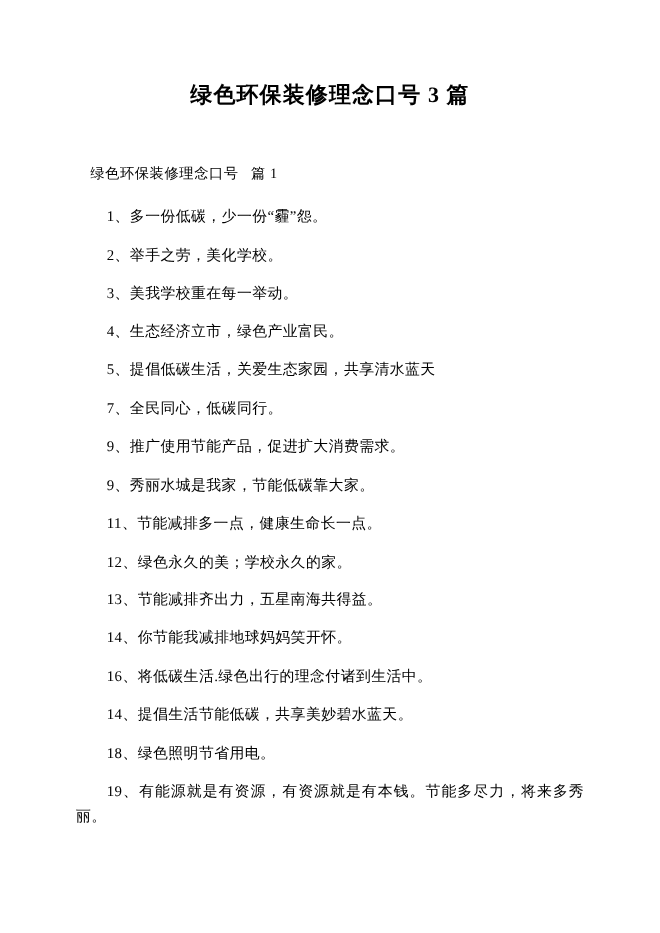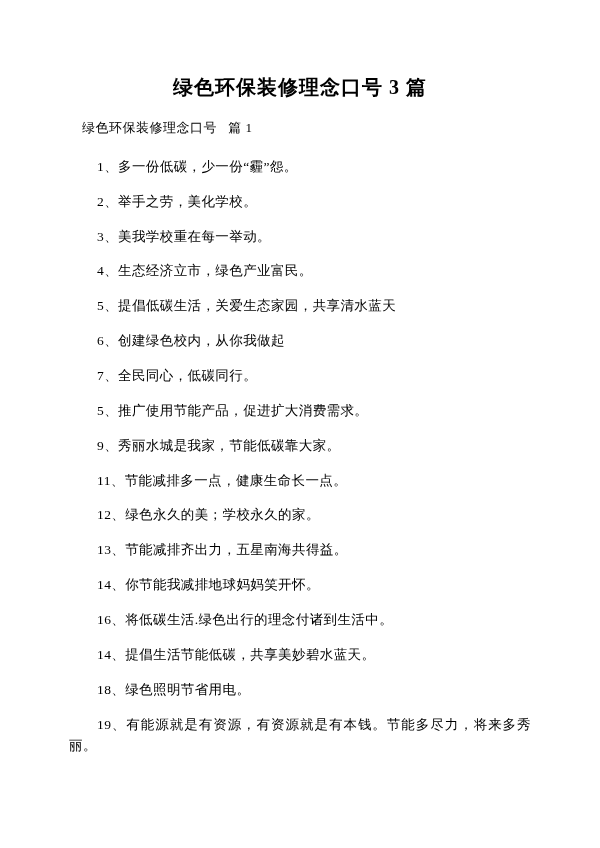--- a/index.html
+++ b/index.html
@@ -25,21 +25,21 @@
   .doc-title {
     text-align: center;
     font-size: 20px;
     font-weight: bold;
     letter-spacing: 1px;
     margin: 10px 0 0 0;
     line-height: 1.5;
   }
   .section-heading {
     font-size: 13px;
-    margin: 16px 0 0 30px;
+    margin: 46px 0 0 30px;
     line-height: 1.6;
     letter-spacing: 0.5px;
     white-space: pre;
   }
   .item-list {
     margin: 17px;
     padding: 0;
     list-style: none;
   }
   .item {
@@ -62,23 +62,22 @@
   <h1 class="doc-title">绿色环保装修理念口号 3 篇</h1>
 
   <div class="section-heading">绿色环保装修理念口号   篇 1</div>
 
   <ul class="item-list">
     <li class="item">1、多一份低碳，少一份“霾”怨。</li>
     <li class="item">2、举手之劳，美化学校。</li>
     <li class="item">3、美我学校重在每一举动。</li>
     <li class="item">4、生态经济立市，绿色产业富民。</li>
     <li class="item">5、提倡低碳生活，关爱生态家园，共享清水蓝天</li>
-    <li class="item">6、创建绿色校内，从你我做起</li>
     <li class="item">7、全民同心，低碳同行。</li>
-    <li class="item">5、推广使用节能产品，促进扩大消费需求。</li>
+    <li class="item">9、推广使用节能产品，促进扩大消费需求。</li>
     <li class="item">9、秀丽水城是我家，节能低碳靠大家。</li>
     <li class="item">11、节能减排多一点，健康生命长一点。</li>
     <li class="item">12、绿色永久的美；学校永久的家。</li>
     <li class="item">13、节能减排齐出力，五星南海共得益。</li>
     <li class="item">14、你节能我减排地球妈妈笑开怀。</li>
     <li class="item">16、将低碳生活.绿色出行的理念付诸到生活中。</li>
     <li class="item">14、提倡生活节能低碳，共享美妙碧水蓝天。</li>
     <li class="item">18、绿色照明节省用电。</li>
     <li class="item wrap">19、有能源就是有资源，有资源就是有本钱。节能多尽力，将来多秀丽。</li>
   </ul>

